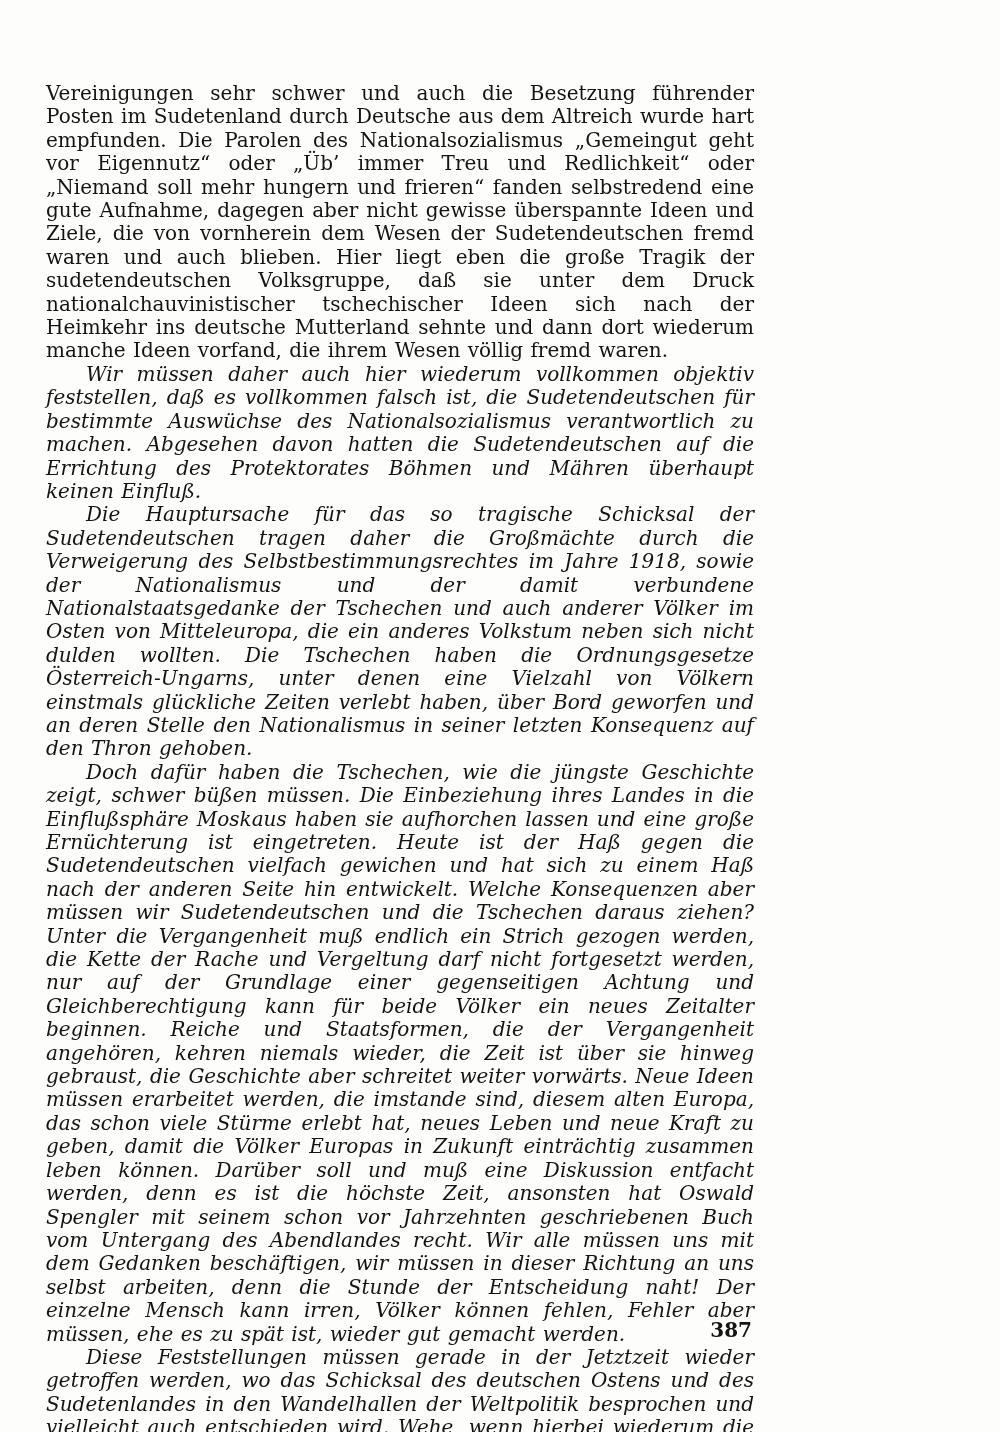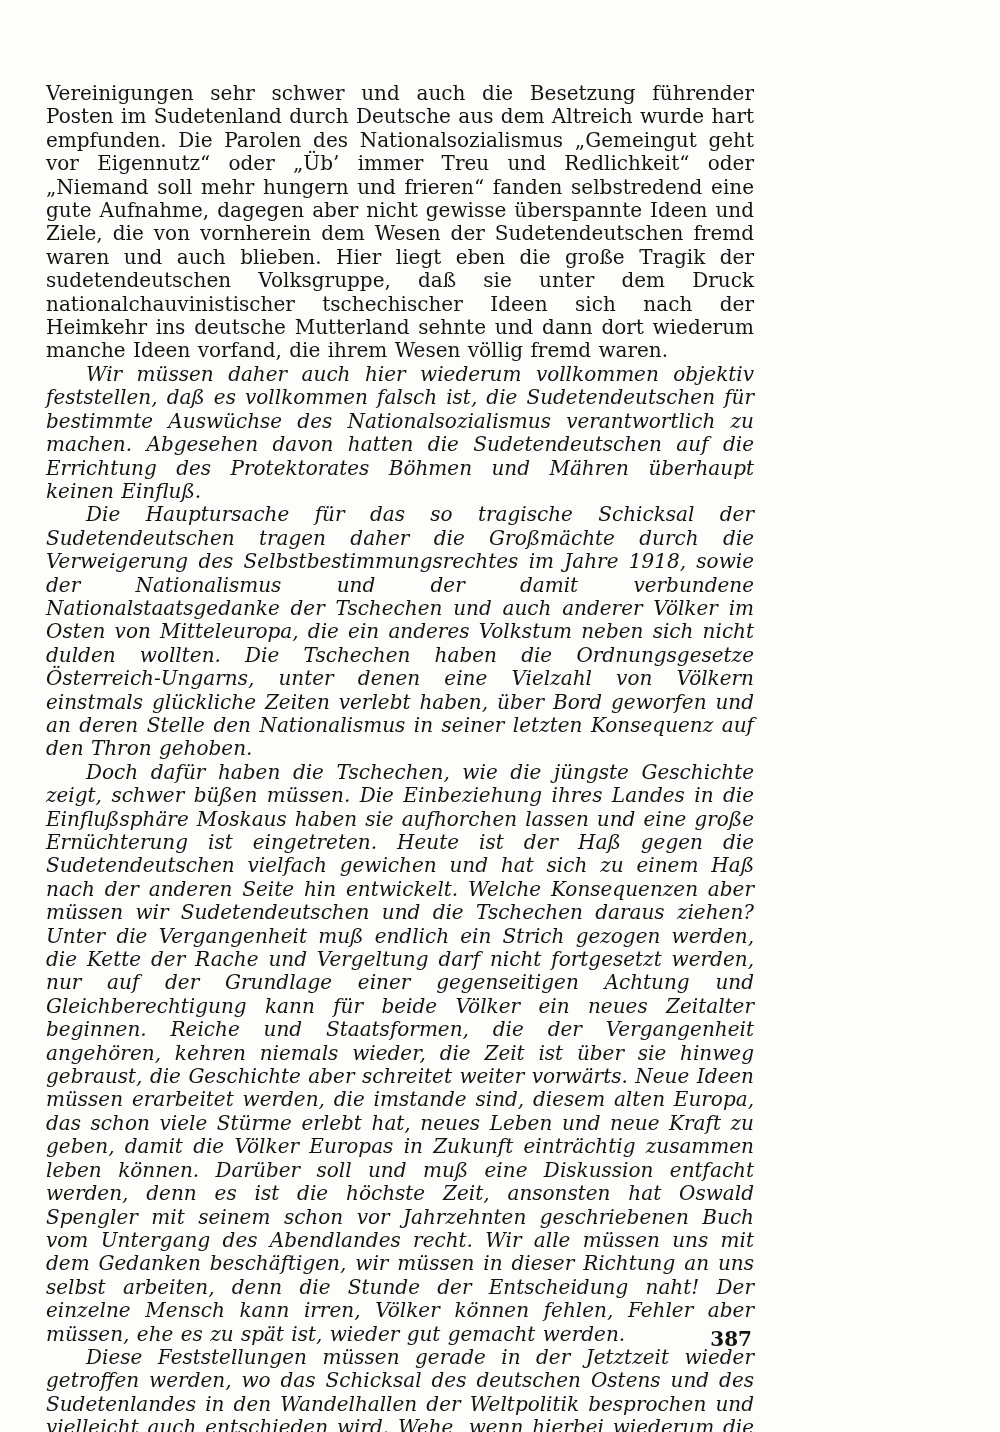--- a/index.html
+++ b/index.html
@@ -53,21 +53,20 @@
     -webkit-hyphens: auto;
     word-spacing: 1px;
   }
   .column p { margin: 0; }
   .page-number {
     position: absolute;
     top: 1318px;
     right: 48px;
     font-size: 20px;
     font-weight: bold;
-    margin-top: 9px;
   }
 </style>
 </head>
 <body>
 
 <div class="page">
 
   <div class="main-text">
     <p class="para">Vereinigungen sehr schwer und auch die Besetzung führender Posten im Sudetenland durch Deutsche aus dem Altreich wurde hart empfunden. Die Parolen des Nationalsozialismus „Gemeingut geht vor Eigennutz“ oder „Üb’ immer Treu und Redlichkeit“ oder „Niemand soll mehr hungern und frieren“ fanden selbstredend eine gute Aufnahme, dagegen aber nicht gewisse überspannte Ideen und Ziele, die von vornherein dem Wesen der Sudetendeutschen fremd waren und auch blieben. Hier liegt eben die große Tragik der sudetendeutschen Volksgruppe, daß sie unter dem Druck nationalchauvinistischer tschechischer Ideen sich nach der Heimkehr ins deutsche Mutterland sehnte und dann dort wiederum manche Ideen vorfand, die ihrem Wesen völlig fremd waren.</p>
     <p class="para indent">Wir müssen daher auch hier wiederum vollkommen objektiv feststellen, daß es vollkommen falsch ist, die Sudetendeutschen für bestimmte Auswüchse des Nationalsozialismus verantwortlich zu machen. Abgesehen davon hatten die Sudetendeutschen auf die Errichtung des Protektorates Böhmen und Mähren überhaupt keinen Einfluß.</p>

